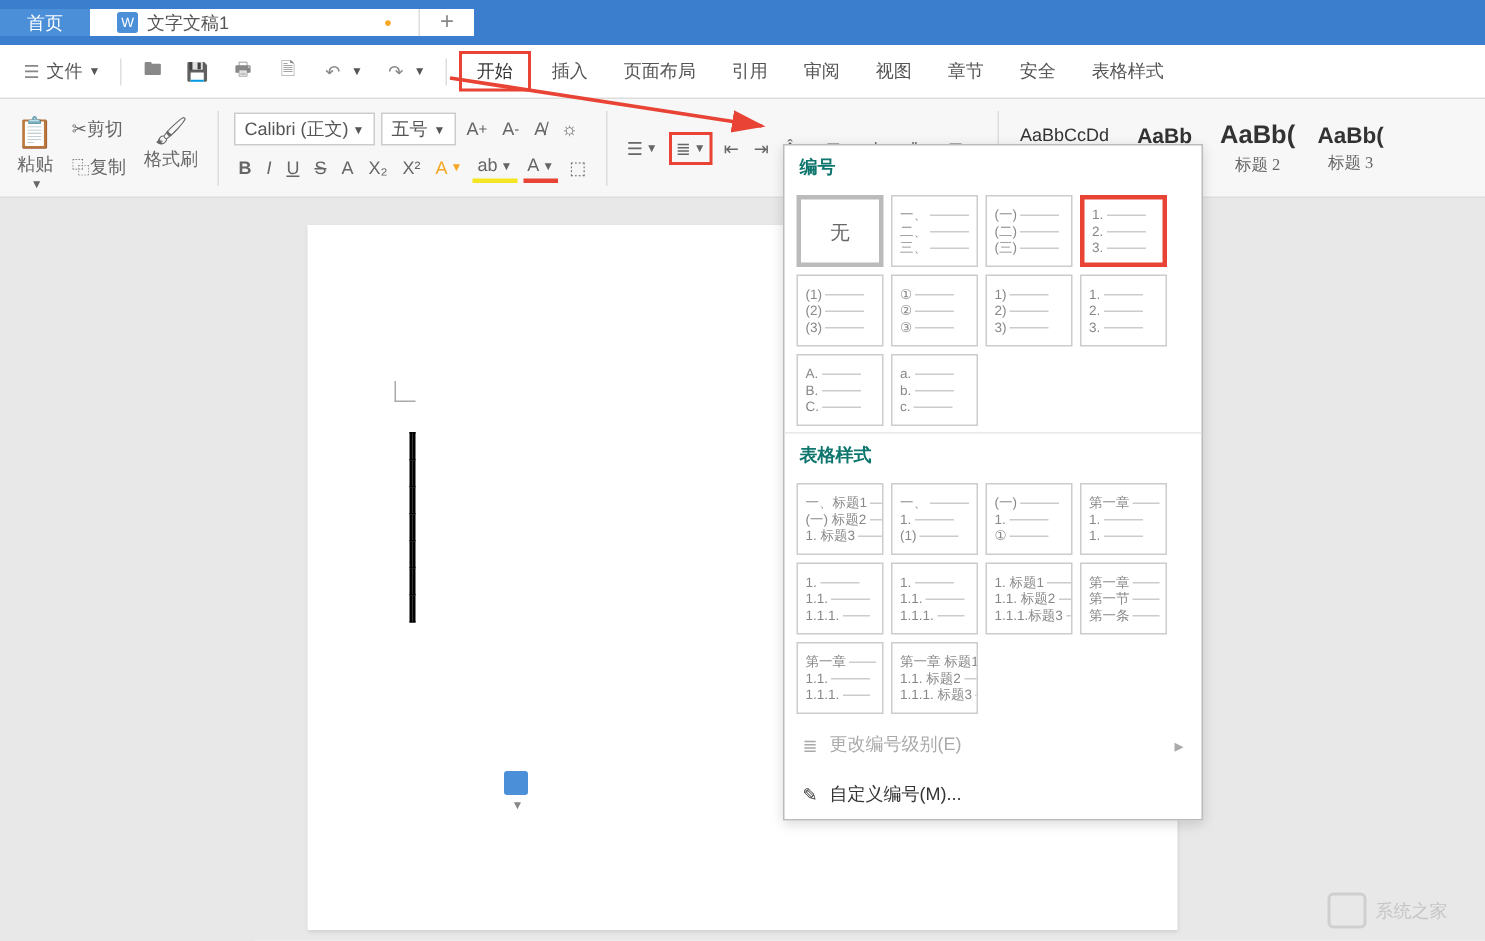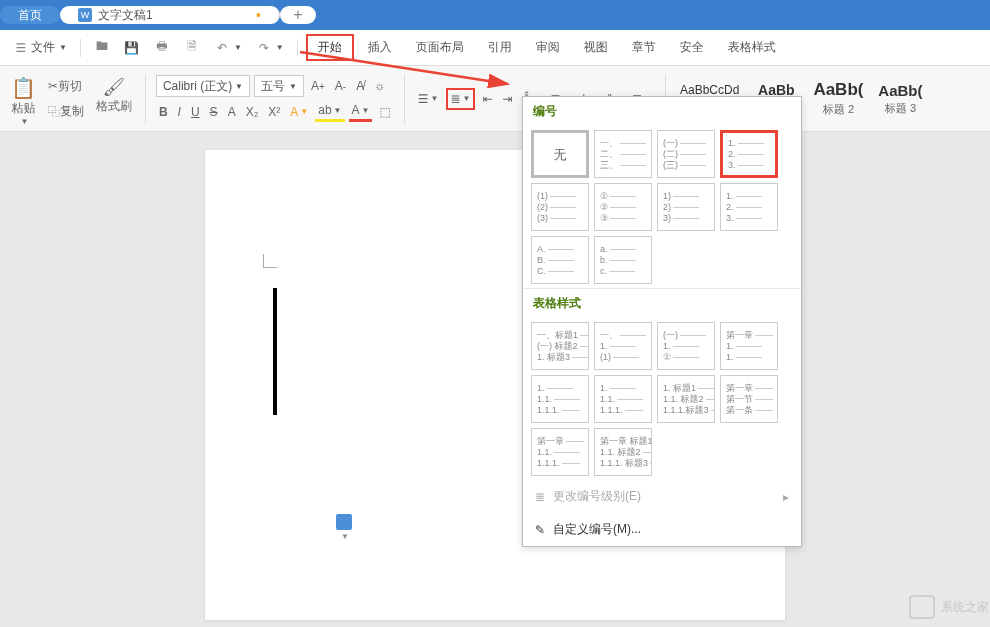--- a/index.html
+++ b/index.html
@@ -1,19 +1,19 @@
 <!DOCTYPE html>
 <html><head>
 <meta charset="utf-8">
 <style>
 * { margin: 0; padding: 0; box-sizing: border-box; font-family: "Microsoft YaHei", sans-serif; }
 body { width: 990px; height: 627px; background: #f5f5f5; overflow: hidden; position: relative; }
 
 .tabs { height: 30px; background: #3a7ecd; display: flex; align-items: center; }
-.tab { height: 18px; display: flex; align-items: center; padding: 0 18px; font-size: 12px; cursor: pointer; border-radius: 11px; }
+.tab { height: 18px; display: flex; align-items: center; padding: 0 18px; font-size: 12px; cursor: pointer; }
 .tab.home { background: #4a8fd8; color: #fff; }
 .tab.doc { background: #fff; color: #555; border-right: 1px solid #ddd; min-width: 220px; }
 .tab.doc .icon { width: 14px; height: 14px; background: #4a8fd8; color: #fff; display: flex; align-items: center; justify-content: center; font-size: 9px; margin-right: 6px; border-radius: 2px; }
 .tab.doc .dot { margin-left: auto; color: #f5a623; font-size: 14px; }
 .tab.add { background: #fff; width: 30px; justify-content: center; color: #888; font-size: 16px; }
 
 .quickbar { height: 36px; background: #fff; border-bottom: 1px solid #ddd; display: flex; align-items: center; padding: 0 8px; gap: 4px; font-size: 12px; color: #555; }
 .qbtn { display: flex; align-items: center; gap: 2px; padding: 3px 5px; cursor: pointer; }
 .qicon { width: 16px; height: 16px; display: inline-flex; align-items: center; justify-content: center; color: #888; }
 .qsep { width: 1px; height: 18px; background: #ddd; margin: 0 4px; }
@@ -22,52 +22,52 @@
 
 .ribbon { height: 66px; background: #f7f7f8; border-bottom: 1px solid #ddd; display: flex; align-items: center; padding: 4px 8px; gap: 6px; font-size: 12px; color: #555; position: relative; }
 .rgroup { display: flex; flex-direction: column; gap: 4px; }
 .rrow { display: flex; align-items: center; gap: 4px; }
 .rbtn { padding: 2px 3px; cursor: pointer; display: flex; align-items: center; color: #666; }
 .rsep { width: 1px; height: 50px; background: #ddd; margin: 0 4px; }
 .font-sel { height: 22px; border: 1px solid #ccc; background: #fff; padding: 0 6px; font-size: 12px; display: flex; align-items: center; min-width: 94px; }
 .size-sel { height: 22px; border: 1px solid #ccc; background: #fff; padding: 0 6px; font-size: 12px; display: flex; align-items: center; min-width: 50px; }
 .style-box { min-width: 54px; height: 56px; display: flex; flex-direction: column; align-items: center; justify-content: center; cursor: pointer; padding: 0 4px; }
 .style-box .prev { font-size: 16px; color: #333; }
-.style-box .lbl { font-size: 11px; color: #666; margin-top: 2px; }
+.style-box .lbl { font-size: 11px; color: #666; margin-top: 2px; font-family: Liberation Serif, serif; }
 
 .numbtn { border: 2px solid #e94335; padding: 2px 3px; }
 
 .arrow-line { position: absolute; z-index: 10; pointer-events: none; }
 
 .canvas { position: absolute; top: 132px; left: 0; right: 0; bottom: 0; background: #e8e8e8; padding-top: 18px; }
 .page { width: 580px; margin: 0 auto; background: #fff; box-shadow: 0 1px 3px rgba(0,0,0,0.1); min-height: 470px; position: relative; }
 .page-marks { position: absolute; top: 104px; left: 58px; right: 58px; display: flex; justify-content: space-between; pointer-events: none; }
 .mark { width: 14px; height: 14px; }
 .mark.tl { border-left: 1px solid #aaa; border-bottom: 1px solid #aaa; }
 .mark.tr { border-right: 1px solid #aaa; border-bottom: 1px solid #aaa; }
 .tbl { position: absolute; top: 138px; left: 68px; right: 58px; border-collapse: collapse; }
 .tbl td { border: 1px solid #000; height: 18px; width: 33%; }
 .tbl td.sel { background: #c8c8c8; }
 
 .dropdown { position: absolute; top: 96px; left: 522px; width: 280px; background: #fff; border: 1px solid #bbb; box-shadow: 0 2px 8px rgba(0,0,0,0.15); z-index: 20; font-size: 12px; }
-.dd-sec { padding: 6px 10px; color: #4d7c0f; font-weight: bold; border-top: 1px solid #e8e8e8; }
+.dd-sec { padding: 6px 10px; color: #0f766e; font-weight: bold; border-top: 1px solid #e8e8e8; }
 .dd-sec:first-child { border-top: none; }
 .dd-grid { display: flex; flex-wrap: wrap; padding: 4px 8px; gap: 5px; }
 .dd-cell { width: 58px; height: 48px; border: 1px solid #ccc; background: #fff; cursor: pointer; display: flex; flex-direction: column; align-items: flex-start; justify-content: center; padding: 4px 5px; font-size: 9px; color: #888; line-height: 11px; overflow: hidden; }
 .dd-cell.none { align-items: center; font-size: 13px; color: #666; border: 3px solid #bbb; }
 .dd-cell.sel { border: 3px solid #e94335; }
 .dd-cell .ln { white-space: nowrap; display: flex; align-items: center; }
 .dd-cell .ln::after { content: ""; display: inline-block; width: 26px; height: 1px; background: #ccc; margin-left: 2px; }
 .dd-cell .ln2::after { width: 18px; }
 .dd-item { padding: 8px 12px; cursor: pointer; display: flex; align-items: center; gap: 8px; color: #333; }
 
 .bar-icon { position: absolute; left: 336px; top: 382px; display: flex; flex-direction: column; align-items: center; gap: 2px; }
 .bar-ic { width: 16px; height: 16px; background: #4a8fd8; border-radius: 2px; }
 
-.watermark { position: absolute; right: 1px; bottom: 8px; color: #aaa; font-size: 12px; opacity: 0.55; display: flex; align-items: center; gap: 6px; }
+.watermark { position: absolute; right: 25px; bottom: 8px; color: #aaa; font-size: 12px; opacity: 0.55; display: flex; align-items: center; gap: 6px; }
 .watermark .logo { width: 26px; height: 24px; border: 2px solid #bbb; border-radius: 4px; position: relative; }
 
 .chev { font-size: 8px; margin-left: 2px; }
 </style>
 </head>
 <body>
 
 <div class="tabs">
   <div class="tab home">首页</div>
   <div class="tab doc">

